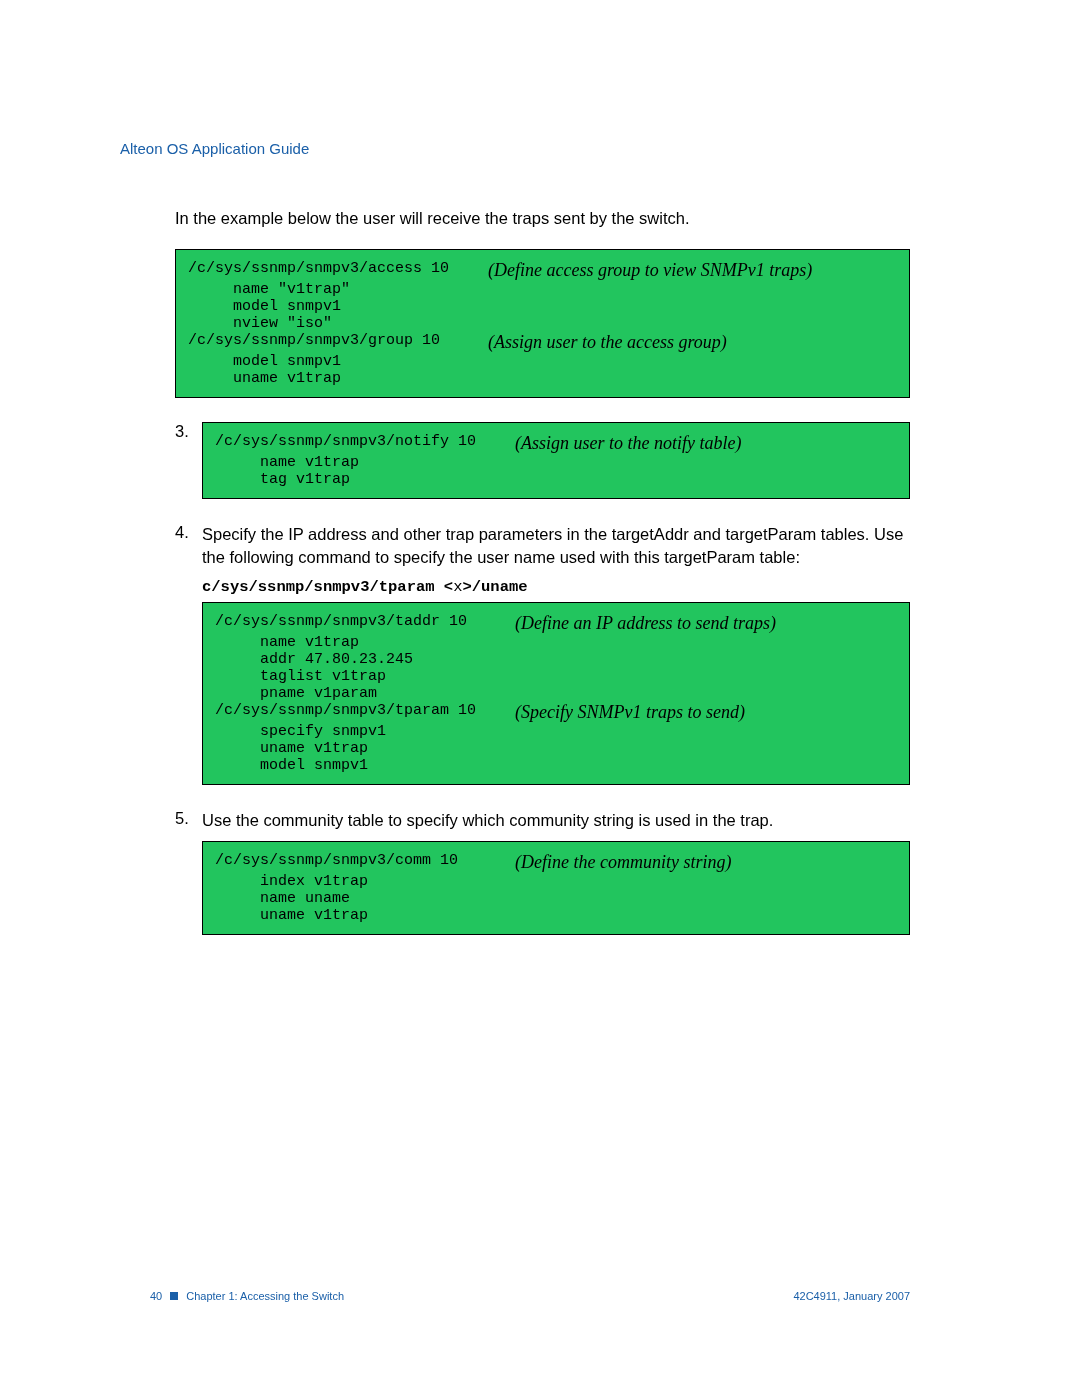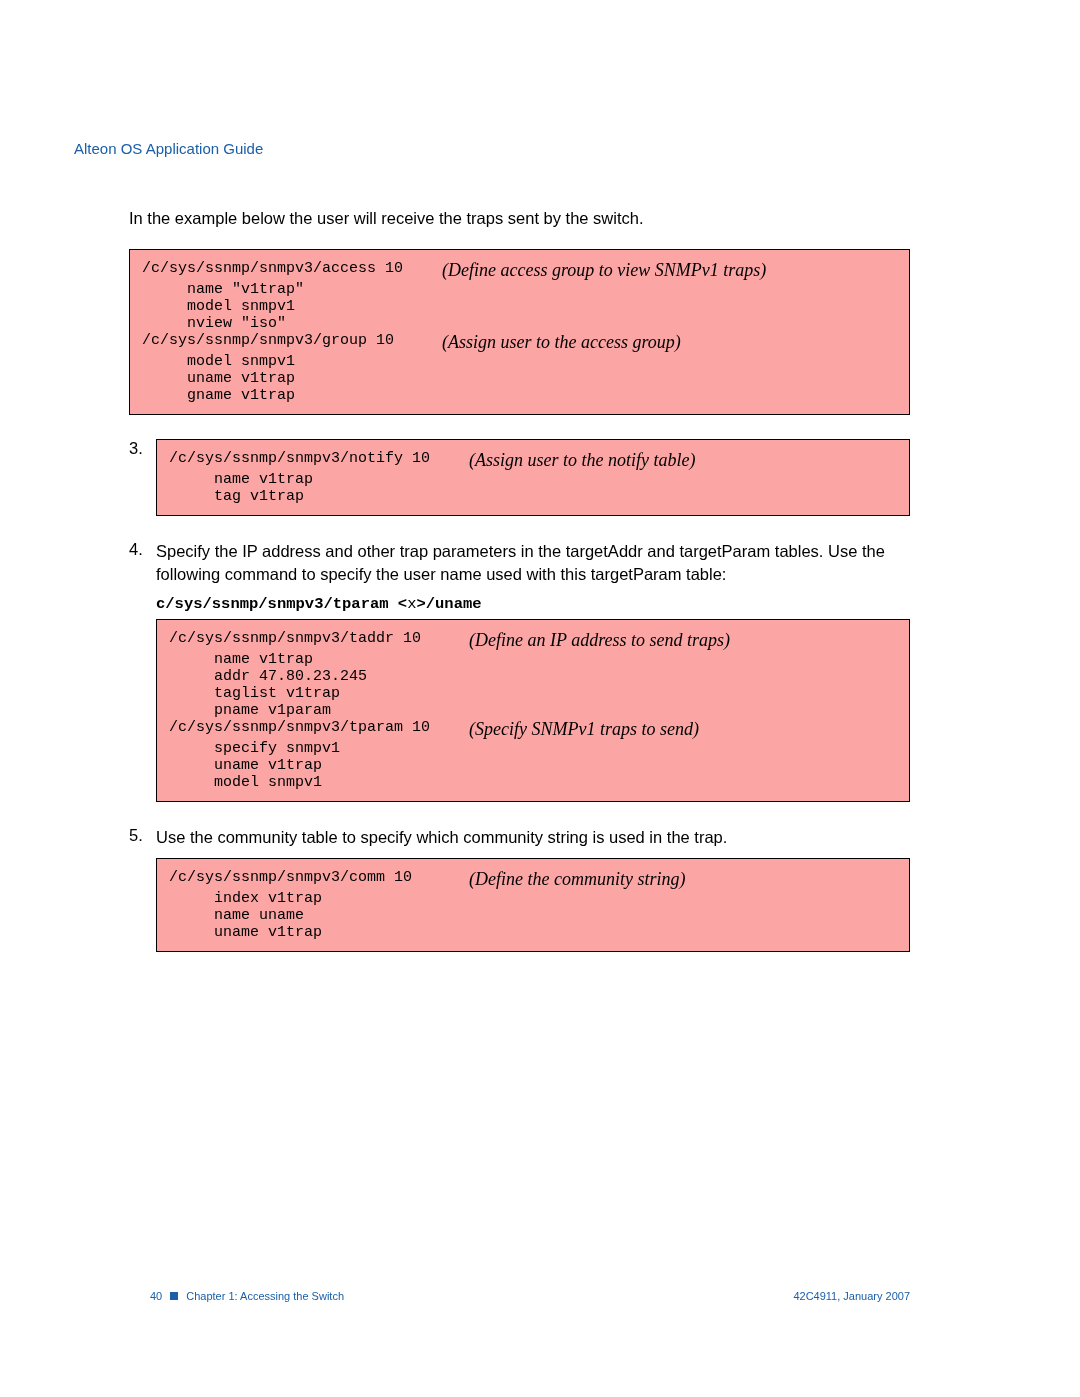--- a/index.html
+++ b/index.html
@@ -7,41 +7,41 @@
   body {
     background: #fff;
     font-family: Arial, Helvetica, sans-serif;
     color: #000;
     position: relative;
   }
   .page {
     position: absolute;
     left: 0; top: 0;
     width: 1080px; height: 1397px;
-    padding: 140px 170px 0 74px;
+    padding: 140px 170px 0 120px;
   }
   .header {
     color: #1a5fa8;
     font-size: 15px;
     margin-bottom: 50px;
   }
   .content {
     padding-left: 55px;
   }
   .intro {
     font-size: 16.5px;
     margin-bottom: 20px;
     line-height: 1.35;
   }
   .codebox {
     border: 1px solid #000;
     padding: 10px 12px 10px 12px;
     margin: 6px 0 24px 0;
     position: relative;
-    background: #fca5a5;
+    background: #22c55e;
   }
   .codeline {
     display: flex;
   }
   .codeline .cmd {
     font-family: "Courier New", Courier, monospace;
     font-size: 15px;
     white-space: pre;
     min-width: 300px;
   }
@@ -130,23 +130,20 @@
       <div class="codeline">
           <span class="cmd">/c/sys/ssnmp/snmpv3/group 10</span>
           <span class="note">(Assign user to the access group)</span>
         </div>
       <div class="codeline">
           <span class="cmd">     model snmpv1</span>
         </div>
       <div class="codeline">
           <span class="cmd">     uname v1trap</span>
         </div>
-      <div class="codeline">
-          <span class="cmd">     gname v1trap</span>
-        </div>
     </div>
 
     <ol class="steps">
       <li>
         <div class="codebox">
           <div class="codeline">
               <span class="cmd">/c/sys/ssnmp/snmpv3/notify 10</span>
               <span class="note">(Assign user to the notify table)</span>
             </div>
           <div class="codeline">

